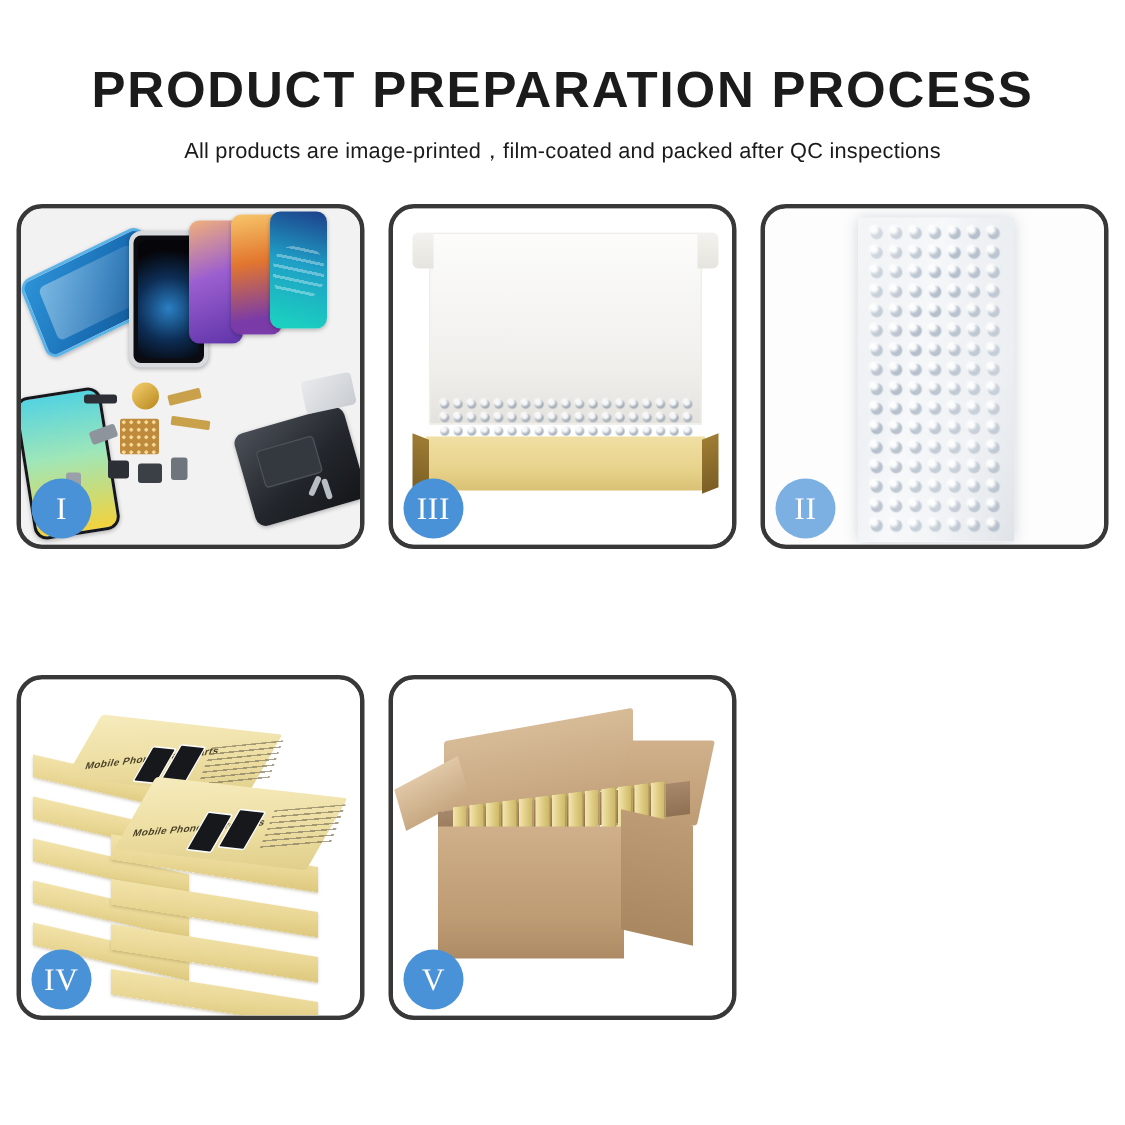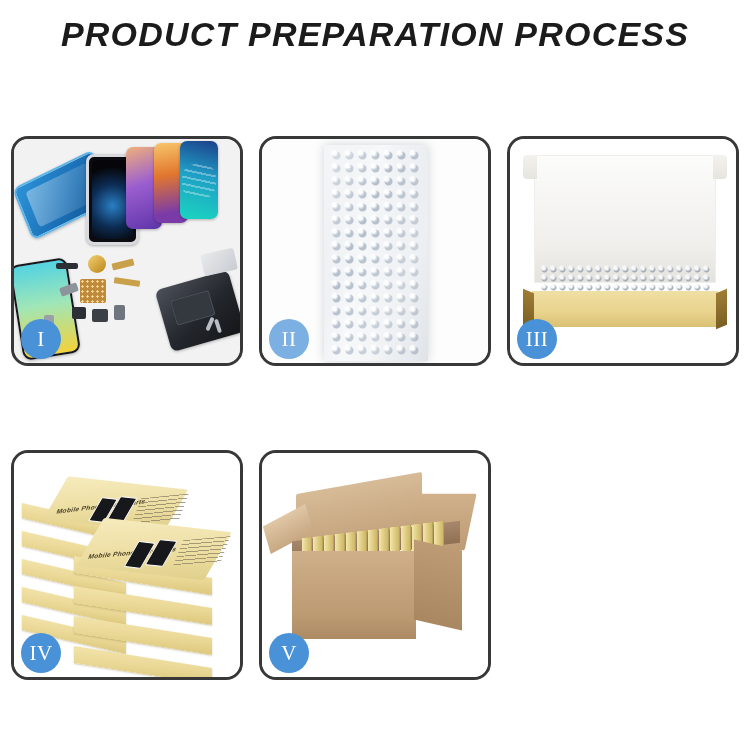--- a/index.html
+++ b/index.html
@@ -9,21 +9,21 @@
   }
   body {
     width: 750px;
     height: 750px;
     font-family: "Liberation Sans", sans-serif;
     overflow: hidden;
     position: relative;
   }
 
   
-  #header { padding-top: 17px; text-align: center; font-style: italic; }
+  #header { padding-top: 43px; text-align: center; }
   #page-title {
     font-size: 34px;
     font-weight: bold;
     letter-spacing: 1.2px;
     color: #1b1b1b;
     line-height: 1.05;
     white-space: nowrap;
   }
   #page-subtitle {
     margin-top: 12px;
@@ -330,20 +330,21 @@
     left: 116px; top: 54px; width: 96px; height: 118px;
     background: linear-gradient(180deg,#c9ab84,#b4946d 75%,#a5865f);
     transform: skewY(-14deg);
   }
 </style>
 </head>
 <body>
 
 <div id="header">
   <div id="page-title">PRODUCT PREPARATION PROCESS</div>
+  <div id="page-subtitle">All products are image-printed，film-coated and packed after QC inspections</div>
 </div>
 
 <div id="grid">
 
   <div class="panel p1">
     <div class="photo">
       <div class="phone ph-a"></div>
       <div class="phone ph-b"></div>
       <div class="phone ph-c"></div>
       <div class="phone ph-d"></div>
@@ -360,34 +361,34 @@
       <div class="chip" style="left:78px; top:170px; width:16px; height:13px; background:#3b3f46; border-radius:2px;"></div>
       <div class="chip" style="left:100px; top:166px; width:11px; height:15px; background:#6f757d; border-radius:2px;"></div>
       <div class="chip" style="left:30px; top:176px; width:10px; height:16px; background:#9aa0a8; border-radius:2px;"></div>
       <div class="chip" style="left:194px; top:178px; width:4px; height:14px; background:#b9bec5; transform:rotate(24deg);"></div>
       <div class="chip" style="left:202px; top:180px; width:4px; height:14px; background:#b9bec5; transform:rotate(-18deg);"></div>
       <div class="chip" style="left:188px; top:112px; width:34px; height:22px; background:linear-gradient(140deg,#e9eaec,#c8ccd2); border-radius:3px; transform:rotate(-12deg);"></div>
     </div>
     <div class="badge">I</div>
   </div>
 
-  <div class="panel p2">
-    <div class="photo">
-      <div class="bubble-pack"></div>
-    </div>
-    <div class="badge translucent">II</div>
-  </div>
-
   <div class="panel p3">
     <div class="photo">
       <div class="mailer-lid"></div>
       <div class="mailer-inner"></div>
       <div class="mailer-front"></div>
     </div>
     <div class="badge">III</div>
+  </div>
+
+  <div class="panel p2">
+    <div class="photo">
+      <div class="bubble-pack"></div>
+    </div>
+    <div class="badge translucent">II</div>
   </div>
 
   <div class="panel p4">
     <div class="photo">
       <div class="stack">
 
         <div class="rbox" style="left:6px; top:48px; width:104px; height:15px; transform:skewY(13deg);"></div>
         <div class="rbox" style="left:6px; top:76px; width:104px; height:15px; transform:skewY(13deg);"></div>
         <div class="rbox" style="left:6px; top:104px; width:104px; height:15px; transform:skewY(13deg);"></div>
         <div class="rbox" style="left:6px; top:132px; width:104px; height:15px; transform:skewY(13deg);"></div>

